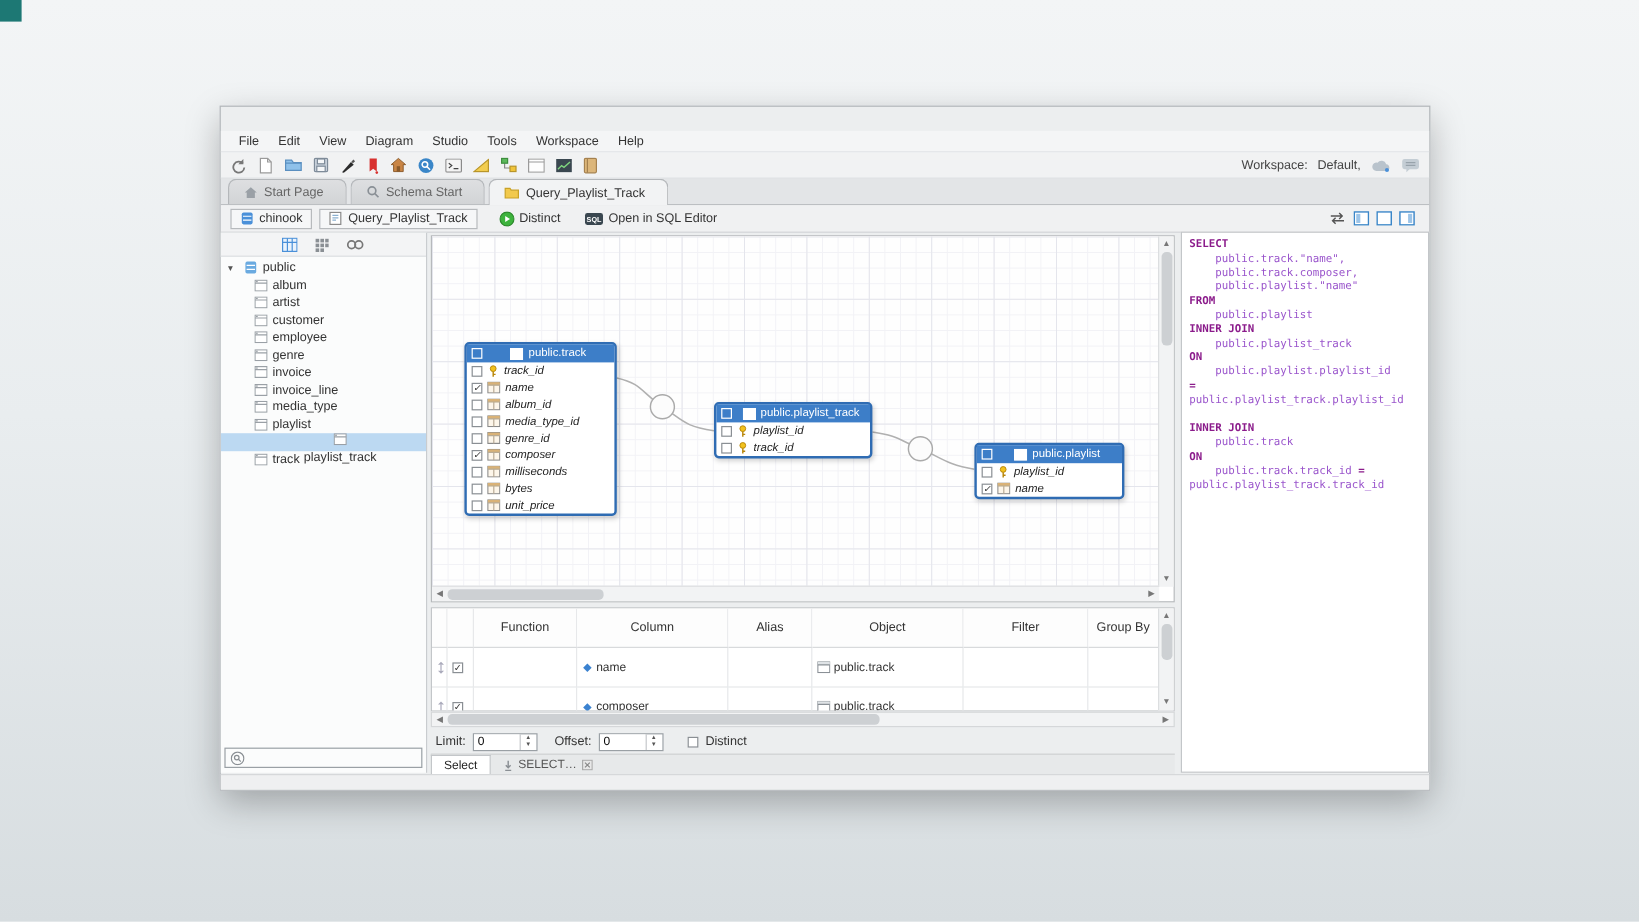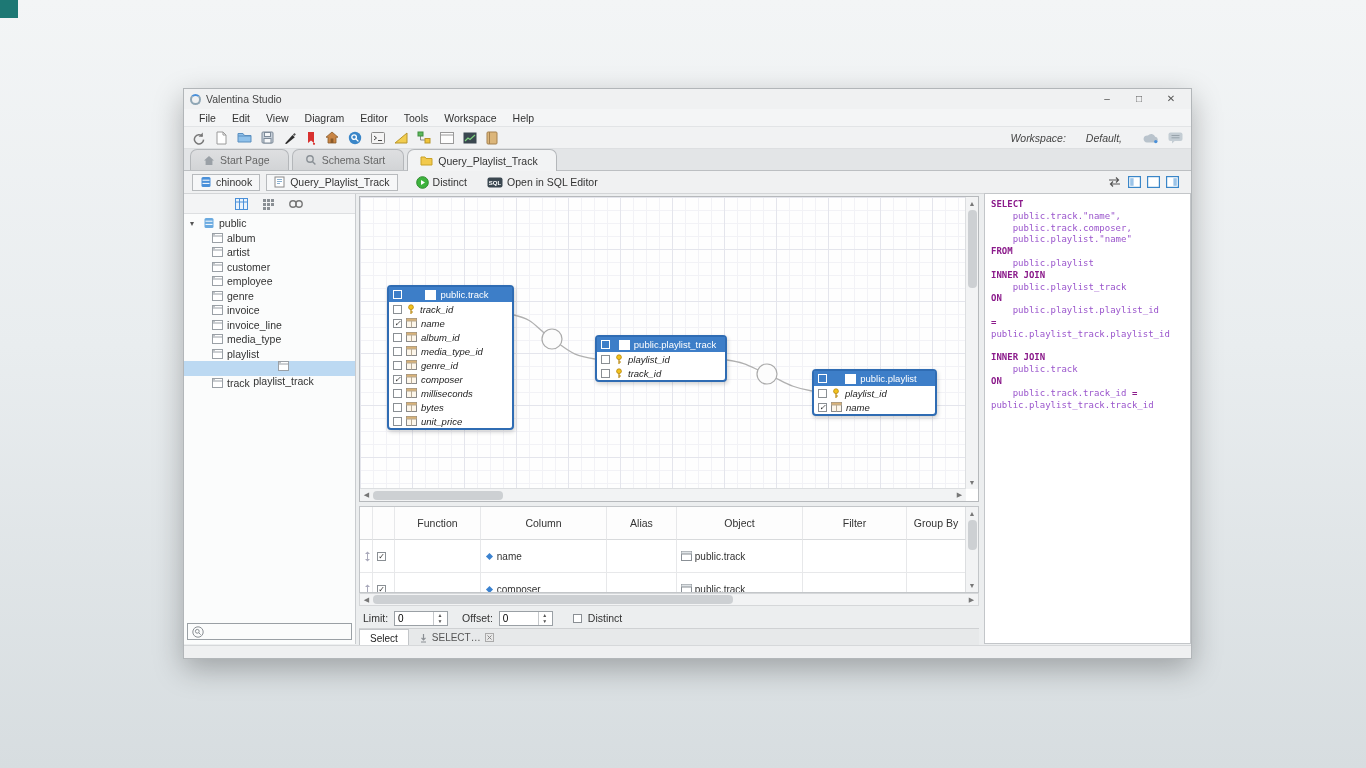--- a/index.html
+++ b/index.html
@@ -10,21 +10,21 @@
   
   .win { position:absolute; left:183px; top:88px; width:1009px; height:571px; background:#eceeef; border:1px solid #b2b6b9; box-shadow:0 10px 28px rgba(0,0,0,.28); }
   .titlebar { position:absolute; left:0; top:0; right:0; height:20px; background:#f0f1f2; display:flex; align-items:center; padding:0 6px; font-size:10.5px; color:#444; }
   .app-logo { width:11px; height:11px; border-radius:50%; border:2px solid #8fa6b5; border-top-color:#4a90d9; margin-right:5px; }
   .win-controls { margin-left:auto; display:flex; gap:4px; }
   .win-btn { width:28px; height:16px; text-align:center; font-size:10px; color:#555; line-height:16px; cursor:default; }
   .menubar { position:absolute; left:0; top:20px; right:0; height:18px; background:#f4f5f6; display:flex; align-items:center; padding:0 8px; gap:2px; border-bottom:1px solid #e2e4e6; }
   .menu-item { font-size:10.5px; color:#333; padding:2px 7px; }
   .toolbar { position:absolute; left:0; top:38px; right:0; height:22px; background:#f1f2f3; display:flex; align-items:center; padding:0 8px; gap:9px; border-bottom:1px solid #dddfe1; }
   .tb-icon { display:inline-flex; align-items:center; }
-  .toolbar-right { margin-left:auto; display:flex; align-items:center; gap:20px; font-size:10.5px; color:#444;font-style:italic; }
+  .toolbar-right { margin-left:auto; display:flex; align-items:center; gap:8px; font-size:10.5px; color:#444; }
 
   
   .tabbar { position:absolute; left:0; top:60px; right:0; height:22px; background:#e3e5e7; border-bottom:1px solid #bcbfc2; display:flex; align-items:flex-end; padding-left:6px; }
   .tab { height:21px; display:flex; align-items:center; gap:5px; padding:0 18px 0 12px; font-size:10.5px; color:#666; background:linear-gradient(#dedfe1,#d2d4d6); border:1px solid #b4b7ba; border-bottom:none; border-radius:7px 7px 0 0; margin-right:3px; position:relative; }
   .tab.active { background:#f2f3f4; color:#333; height:22px; margin-bottom:-1px; z-index:2; }
 
   
   .actionbar { position:absolute; left:0; top:82px; right:0; height:23px; background:#f0f1f2; border-bottom:1px solid #d3d5d7; display:flex; align-items:center; padding:0 8px; gap:6px; font-size:10.5px; color:#333; }
   .ab-btn { display:flex; align-items:center; gap:4px; border:1px solid #b7babd; background:#f6f7f8; padding:1px 7px; height:17px; }
   .ab-flat { display:flex; align-items:center; gap:4px; padding:1px 4px; }
@@ -86,36 +86,27 @@
 
   .statusbar { position:absolute; left:0; bottom:0; right:0; height:13px; background:#eff0f1; border-top:1px solid #d6d8da; }
 </style>
 </head>
 <body>
 
 <div class="accent-sq"></div>
 
 <div class="win">
 
-  <div class="titlebar">
-    <div class="app-logo"></div>
-    <span>Valentina Studio</span>
-    <div class="win-controls">
-      <div class="win-btn">–</div>
-      <div class="win-btn">□</div>
-      <div class="win-btn">✕</div>
-    </div>
-  </div>
 
   <div class="menubar" id="menubar">
       <span class="menu-item">File</span>
       <span class="menu-item">Edit</span>
       <span class="menu-item">View</span>
       <span class="menu-item">Diagram</span>
-      <span class="menu-item">Editor</span>
+      <span class="menu-item">Studio</span>
       <span class="menu-item">Tools</span>
       <span class="menu-item">Workspace</span>
       <span class="menu-item">Help</span>
     </div>
 
   <div class="toolbar">
     <span id="toolbar-icons" style="display:flex;gap:9px;align-items:center;">
         <span class="tb-icon">
           <svg width="14" height="14" viewBox="0 0 14 14" style="display:block">
             <path d="M11.6 8.6a4.6 4.6 0 1 1-1.2-3.4" fill="none" stroke="#777" stroke-width="1.5"></path>

